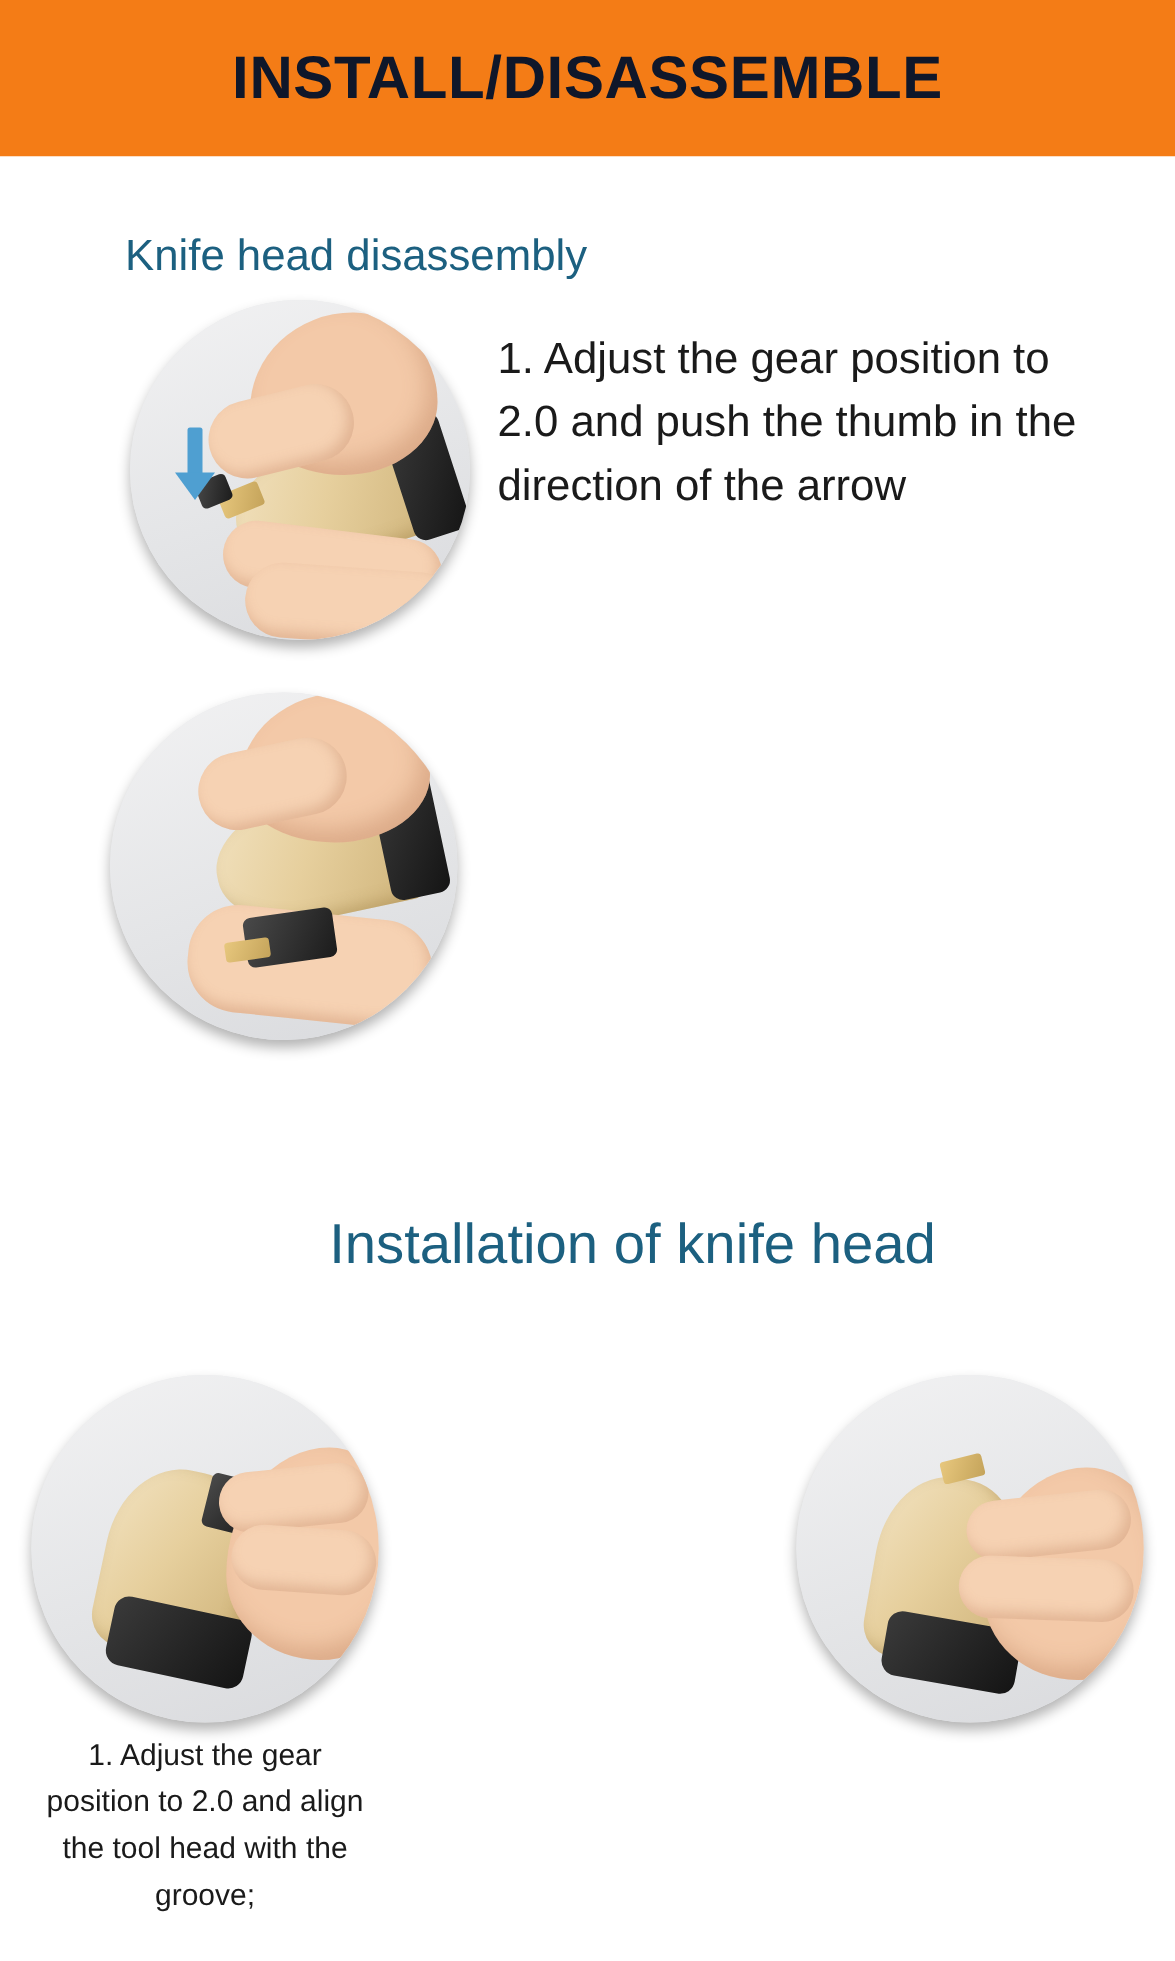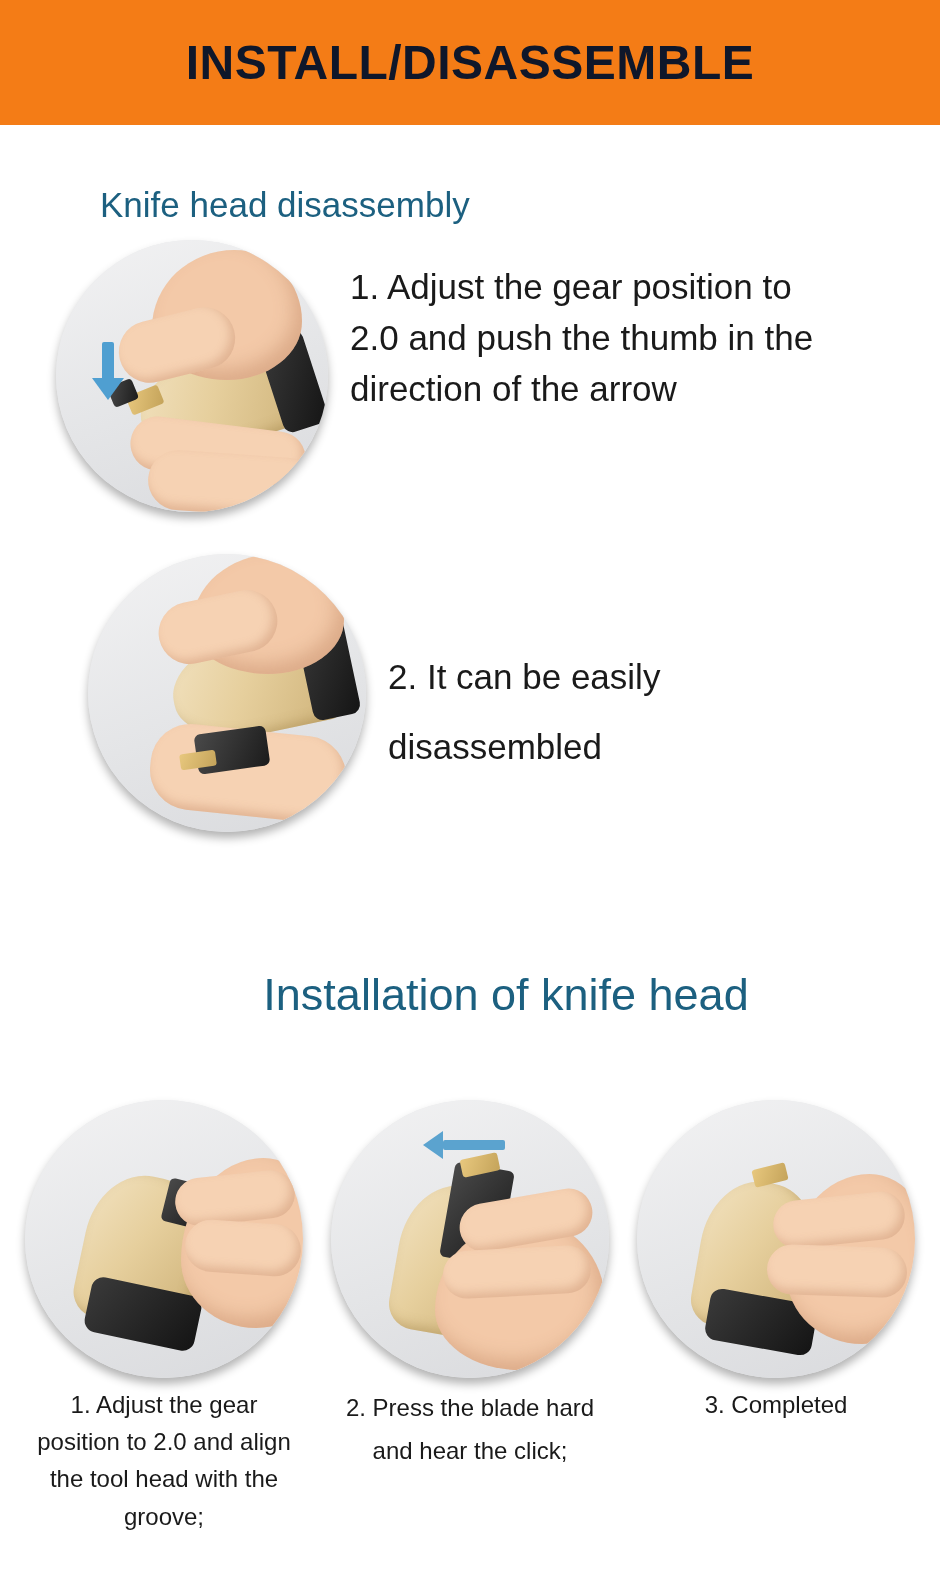--- a/index.html
+++ b/index.html
@@ -56,21 +56,21 @@
     padding-left: 36px;
   }
 
   
   .row {
     display: flex;
     align-items: flex-start;
   }
   .row-1 {
     margin-top: 18px;
-    padding-left: 56px;
+    padding-left: 104px;
   }
   .row-2 {
     margin-top: 42px;
     padding-left: 88px;
   }
 
   
   .photo-circle {
     border-radius: 50%;
     overflow: hidden;
@@ -234,64 +234,47 @@
     <div class="scene">
       <div class="device-body" style="left:84px; top:80px; width:168px; height:100px; border-radius:50% 18px 18px 46%; transform:rotate(-12deg);"></div>
       <div class="device-ring" style="left:216px; top:64px; width:48px; height:100px; border-radius:10px; transform:rotate(-12deg);"></div>
       <div class="hand" style="left:104px; top:0px; width:152px; height:120px;"></div>
       <div class="finger" style="left:70px; top:42px; width:120px; height:62px; transform:rotate(-12deg);"></div>
       <div class="finger" style="left:62px; top:176px; width:196px; height:86px; transform:rotate(6deg);"></div>
       <div class="blade" style="left:108px; top:176px; width:72px; height:40px; border-radius:6px; transform:rotate(-8deg);"></div>
       <div class="gold-chip" style="left:92px; top:198px; width:36px; height:16px; transform:rotate(-8deg);"></div>
     </div>
   </div>
-  <div class="step-text step-text-2">2. It can be easily disassembled</div>
 </div>
 
 <div class="section-heading-2">Installation of knife head</div>
 
 <div class="install-row">
 
   <div class="install-item">
     <div class="photo-circle photo-small">
       <div class="scene">
         <div class="device-body" style="left:58px; top:76px; width:120px; height:150px; border-radius:46% 46% 26px 26px; transform:rotate(12deg);"></div>
         <div class="device-ring" style="left:62px; top:186px; width:112px; height:56px; border-radius:12px; transform:rotate(12deg);"></div>
         <div class="blade" style="left:140px; top:82px; width:44px; height:44px; border-radius:5px; transform:rotate(14deg);"></div>
         <div class="hand" style="left:156px; top:58px; width:150px; height:170px;"></div>
         <div class="finger" style="left:150px; top:74px; width:120px; height:48px; transform:rotate(-6deg);"></div>
         <div class="finger" style="left:160px; top:122px; width:116px; height:52px; transform:rotate(4deg);"></div>
       </div>
     </div>
     <div class="install-caption">1. Adjust the gear position to 2.0 and align the tool head with the groove;</div>
   </div>
 
-  <div class="install-item">
-    <div class="photo-circle photo-small">
-      <div class="scene">
-        <div class="device-body" style="left:66px; top:86px; width:118px; height:150px; border-radius:46% 46% 26px 26px; transform:rotate(10deg);"></div>
-        <div class="blade" style="left:116px; top:66px; width:60px; height:96px; border-radius:6px; transform:rotate(10deg);"></div>
-        <div class="gold-chip" style="left:130px; top:56px; width:38px; height:18px; transform:rotate(-12deg);"></div>
-        <div class="hand" style="left:104px; top:120px; width:170px; height:150px;"></div>
-        <div class="finger" style="left:128px; top:96px; width:134px; height:48px; transform:rotate(-10deg);"></div>
-        <div class="finger" style="left:112px; top:148px; width:148px; height:48px; transform:rotate(-3deg);"></div>
-        <div class="arrow-shaft-h" style="left:112px; top:40px; width:62px; height:10px;"></div>
-        <div class="arrow-head-left" style="left:92px; top:31px;"></div>
-      </div>
-    </div>
-    <div class="install-caption wide">2. Press the blade hard and hear the click;</div>
-  </div>
 
   <div class="install-item">
     <div class="photo-circle photo-small">
       <div class="scene">
         <div class="device-body" style="left:62px; top:82px; width:116px; height:150px; border-radius:46% 46% 26px 26px; transform:rotate(10deg);"></div>
         <div class="device-ring" style="left:70px; top:196px; width:108px; height:52px; border-radius:12px; transform:rotate(10deg);"></div>
         <div class="gold-chip" style="left:116px; top:66px; width:34px; height:18px; transform:rotate(-14deg);"></div>
         <div class="hand" style="left:150px; top:74px; width:150px; height:170px;"></div>
         <div class="finger" style="left:136px; top:96px; width:132px; height:48px; transform:rotate(-6deg);"></div>
         <div class="finger" style="left:130px; top:146px; width:140px; height:50px; transform:rotate(2deg);"></div>
       </div>
     </div>
-    <div class="install-caption">3. Completed</div>
   </div>
 
 </div>
 
 </body></html>

